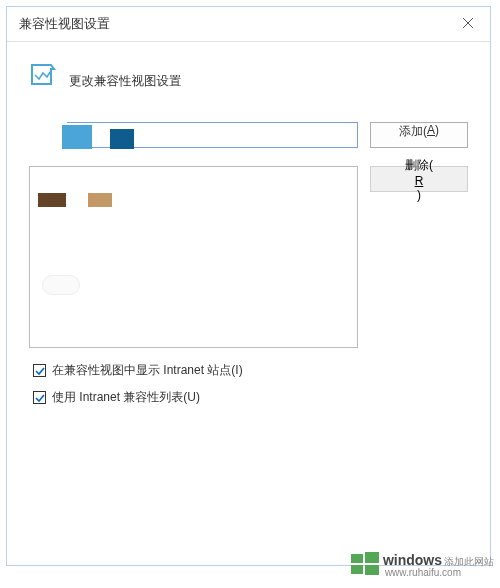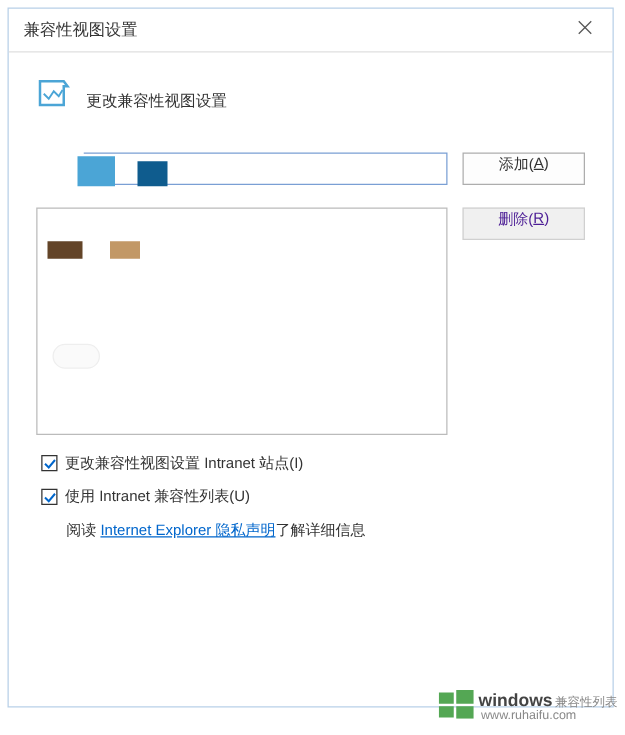--- a/index.html
+++ b/index.html
@@ -93,24 +93,25 @@
       font-size: 12px;
       color: #333;
       cursor: pointer;
       display: flex;
       justify-content: center;
     }
     .btn .underline {
       text-decoration: underline;
     }
     .btn-disabled {
-      color: #4c1d95;
+      color: #000000;
       border-color: #d0d0d0;
       background: #f0f0f0;
       cursor: default;
+      flex-direction: column;
     }
     .list-row {
       display: flex;
       gap: 12px;
       align-items: flex-start;
       margin-bottom: 14px;
     }
     .listbox {
       flex: 1;
       height: 182px;
@@ -240,45 +241,42 @@
           <span>)</span>
       </button>
     </div>
 
     <div class="checkbox-row">
       <span class="checkbox">
         <svg width="10" height="10" viewBox="0 0 10 10">
             <path d="M1 5 L4 8 L9 2" fill="none" stroke="#0066cc" stroke-width="1.6"></path>
           </svg>
       </span>
-      <span class="checkbox-label">更改兼容性视图设置 Intranet 站点(I)</span>
+      <span class="checkbox-label">在兼容性视图中显示 Intranet 站点(I)</span>
     </div>
 
     <div class="checkbox-row">
       <span class="checkbox">
         <svg width="10" height="10" viewBox="0 0 10 10">
             <path d="M1 5 L4 8 L9 2" fill="none" stroke="#0066cc" stroke-width="1.6"></path>
           </svg>
       </span>
       <span class="checkbox-label">使用 Intranet 兼容性列表(U)</span>
     </div>
 
-    <div class="privacy-row">
-      <span>阅读 </span><span class="privacy-link">Internet Explorer 隐私声明</span><span>了解详细信息</span>
-    </div>
 
   </div>
 </div>
 
 <div class="watermark">
   <span class="w-icon">
     <svg viewBox="0 0 28 24">
       <rect x="0" y="3" width="12" height="9" fill="#54a754"></rect>
       <rect x="14" y="1" width="14" height="11" fill="#54a754"></rect>
       <rect x="0" y="14" width="12" height="9" fill="#54a754"></rect>
       <rect x="14" y="14" width="14" height="10" fill="#54a754"></rect>
     </svg>
   </span>
   <span>
-    <span>windows</span><span class="sub">兼容性列表</span>
+    <span>windows</span><span class="sub">添加此网站</span>
     <div class="sub" style="margin-top:-2px;">www.ruhaifu.com</div>
   </span>
 </div>
 
 </body></html>

